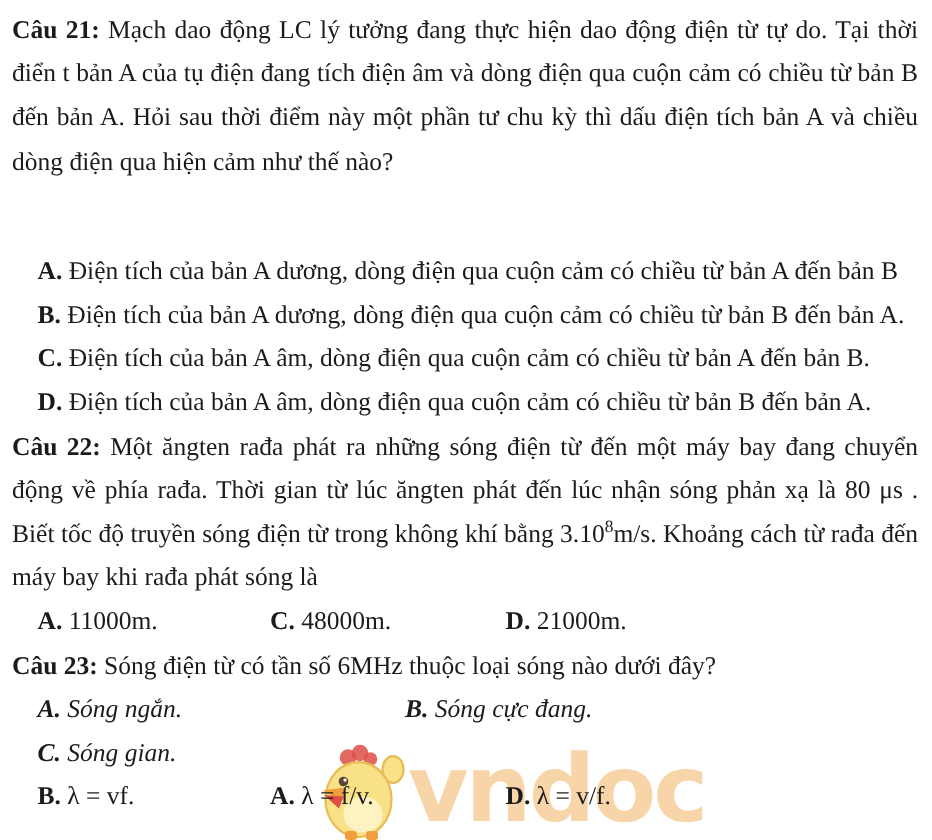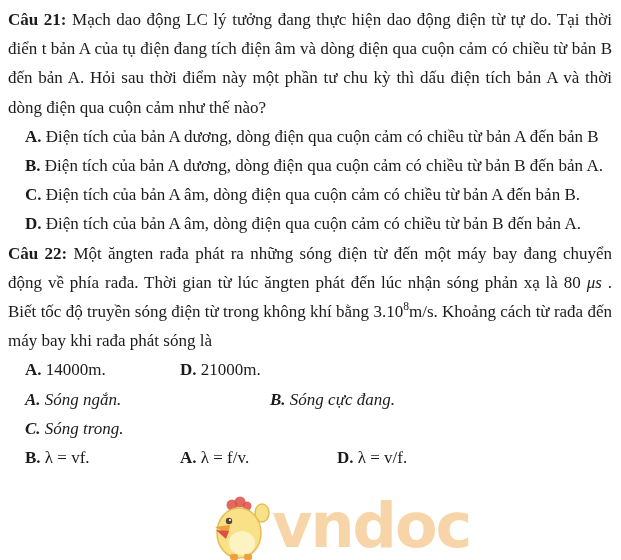--- a/index.html
+++ b/index.html
@@ -21,41 +21,41 @@
     padding: 5px 9px 0 8px;
     font-size: 17px;
     line-height: 29.2px;
   }
   .q-para {
     margin: 0;
     text-align: justify;
   }
   .q-label { font-weight: bold; margin-top: 40px; }
   .opt-label { font-weight: bold; }
-  .opts-stacked { padding-left: 17px; }
+  .opts-stacked { padding-left: 17px; margin-top: 44px; }
   .opt-line { margin: 0; }
   .opts-row4 {
     display: grid;
     grid-template-columns: 155px 157px 155px auto;
     padding-left: 17px;
     margin: 0;
   }
   .opts-grid2 {
     display: grid;
     grid-template-columns: 245px auto;
     padding-left: 17px;
     margin: 0;
     font-style: italic;
   }
   sup {
     font-size: 68%;
     vertical-align: super;
     line-height: 0;
   }
-  .mu { font-style: italic; }
+  .mu { }
   
   .watermark {
     position: absolute;
     z-index: 0;
     left: 212px;
     top: 496px;
     display: flex;
     align-items: flex-start;
     pointer-events: none;
     justify-content: center;
@@ -93,38 +93,40 @@
     <path d="M4 34 L17 35 L14 43 Z" fill="#dd4f45"></path>
 
     <rect x="18" y="58" width="8" height="6" rx="2" fill="#ef9f3e"></rect>
     <rect x="32" y="58" width="8" height="6" rx="2" fill="#ef9f3e"></rect>
   </svg>
   <span class="wm-text">vndoc</span>
 </div>
 
 <div class="page">
 
-  <p class="q-para"><b class="q-label">Câu 21:</b> <span>Mạch dao động LC lý tưởng đang thực hiện dao động điện từ tự do. Tại thời điển t bản A của tụ điện đang tích điện âm và dòng điện qua cuộn cảm có chiều từ bản B đến bản A. Hỏi sau thời điểm này một phần tư chu kỳ thì dấu điện tích bản A và thời dòng điện qua cuộn cảm như thế nào?</span></p>
+  <p class="q-para"><b class="q-label">Câu 21:</b> <span>Mạch dao động LC lý tưởng đang thực hiện dao động điện từ tự do. Tại thời điển t bản A của tụ điện đang tích điện âm và dòng điện qua cuộn cảm có chiều từ bản B đến bản A. Hỏi sau thời điểm này một phần tư chu kỳ thì dấu điện tích bản A và chiều dòng điện qua hiện cảm như thế nào?</span></p>
   <div class="opts-stacked">
     <p class="opt-line"><b class="opt-label">A.</b> <span>Điện tích của bản A dương, dòng điện qua cuộn cảm có chiều từ bản A đến bản B</span></p>
     <p class="opt-line"><b class="opt-label">B.</b> <span>Điện tích của bản A dương, dòng điện qua cuộn cảm có chiều từ bản B đến bản A.</span></p>
     <p class="opt-line"><b class="opt-label">C.</b> <span>Điện tích của bản A âm, dòng điện qua cuộn cảm có chiều từ bản A đến bản B.</span></p>
     <p class="opt-line"><b class="opt-label">D.</b> <span>Điện tích của bản A âm, dòng điện qua cuộn cảm có chiều từ bản B đến bản A.</span></p>
   </div>
 
   <p class="q-para"><b class="q-label">Câu 22:</b> <span>Một ăngten rađa phát ra những sóng điện từ đến một máy bay đang chuyển động về phía rađa. Thời gian từ lúc ăngten phát đến lúc nhận sóng phản xạ là 80 </span><span class="mu">μs</span><span> . Biết tốc độ truyền sóng điện từ trong không khí bằng 3.10</span><sup>8</sup><span>m/s. Khoảng cách từ rađa đến máy bay khi rađa phát sóng là</span></p>
   <div class="opts-row4">
-    <span><b class="opt-label">A.</b> <span>14000m.</span></span>
+    <span><b class="opt-label">A.</b> <span>11000m.</span></span>
+    <span><b class="opt-label">C.</b> <span>48000m.</span></span>
     <span><b class="opt-label">D.</b> <span>21000m.</span></span>
   </div>
 
+  <p class="q-para"><b class="q-label">Câu 23:</b> <span>Sóng điện từ có tần số 6MHz thuộc loại sóng nào dưới đây?</span></p>
   <div class="opts-grid2">
     <span><b class="opt-label">A.</b> <span>Sóng ngắn.</span></span>
     <span><b class="opt-label">B.</b> <span>Sóng cực đang.</span></span>
-    <span><b class="opt-label">C.</b> <span>Sóng trong.</span></span>
+    <span><b class="opt-label">C.</b> <span>Sóng gian.</span></span>
   </div>
 
   <div class="opts-row4">
     <span><b class="opt-label">B.</b> <span>λ = vf.</span></span>
     <span><b class="opt-label">A.</b> <span>λ = f/v.</span></span>
     <span><b class="opt-label">D.</b> <span>λ = v/f.</span></span>
   </div>
 
 </div>
 

